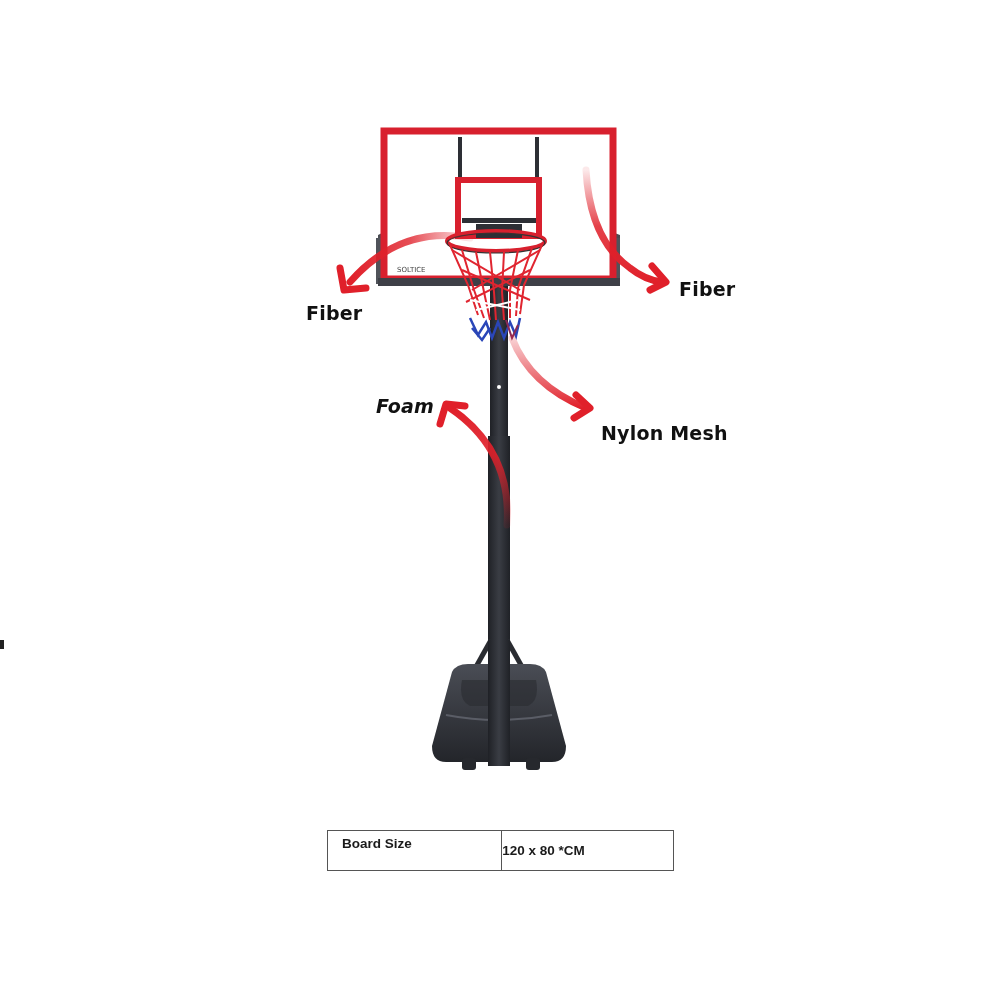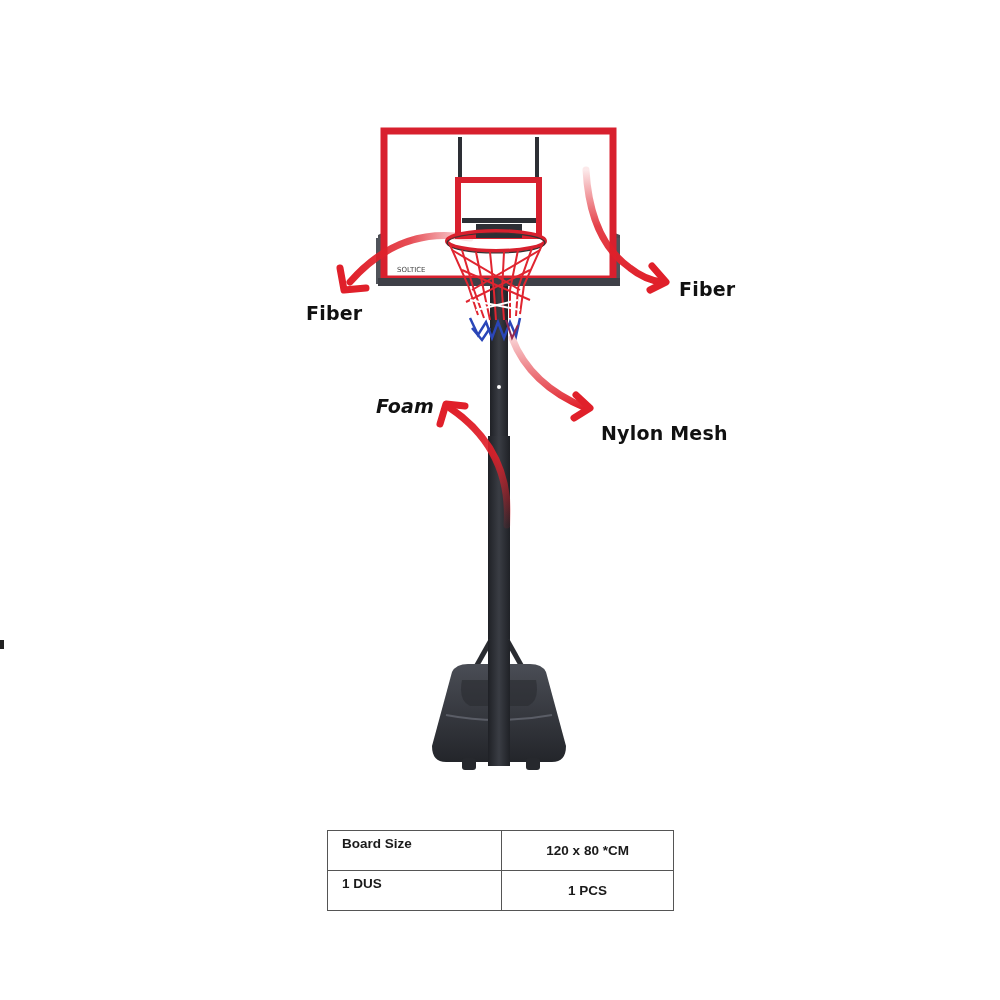--- a/index.html
+++ b/index.html
@@ -6,21 +6,21 @@
   body { width: 1000px; height: 1000px; position: relative; overflow: hidden;
          font-family: "DejaVu Sans", "Liberation Sans", sans-serif; }
   .stage { position: absolute; left: 0; top: 0; width: 1000px; height: 940px; }
   .label { position: absolute; font-weight: bold; color: #111111; font-size: 19px;
            letter-spacing: 0.2px; white-space: nowrap; }
   .left-mark { position: absolute; left: 0; top: 640px; width: 4px; height: 9px; background: #222; }
   table.spec { position: absolute; left: 327px; top: 830px; width: 347px;
                border-collapse: collapse; font-family: "Liberation Sans", sans-serif;
                font-weight: bold; font-size: 13.5px; color: #1a1a1a; }
   table.spec td { border: 1px solid #555; height: 24px; padding: 0 0 15px 14px; }
-  table.spec td.c2 { text-align: center; padding: 0; }
+  table.spec td.c2 { padding: 0; }
 </style>
 </head>
 <body>
 
 <div class="stage">
   <svg width="1000" height="1000" viewBox="0 0 1000 1000">
     <defs>
       <linearGradient id="poleGrad" x1="0" x2="1">
         <stop offset="0" stop-color="#1f2126"></stop>
         <stop offset="0.5" stop-color="#3a3d44"></stop>
@@ -143,19 +143,15 @@
   <div class="label" style="left:601px; top:422px;">Nylon Mesh</div>
 
   <div class="left-mark"></div>
 
   <table class="spec">
     <tbody>
         <tr>
       <td>Board Size</td>
       <td class="c2">120 x 80 *CM</td>
     </tr>
-    <tr>
-      <td>1 DUS</td>
-      <td class="c2">1 PCS</td>
-    </tr>
   </tbody>
     </table>
 </div>
 
 </body></html>

